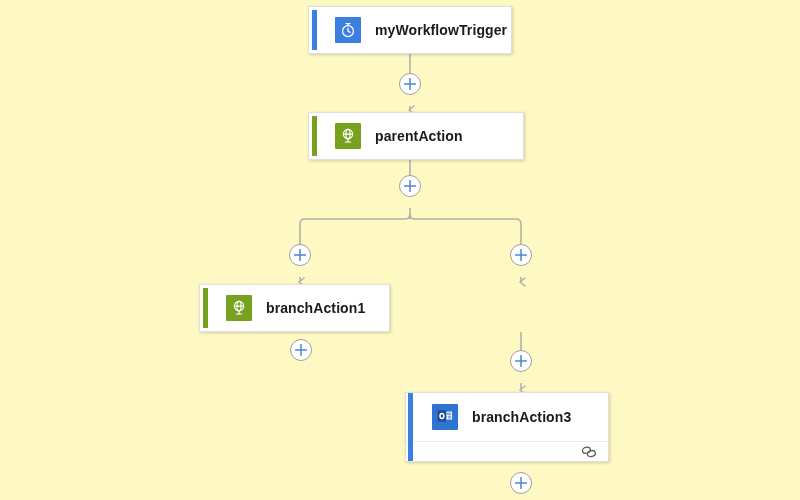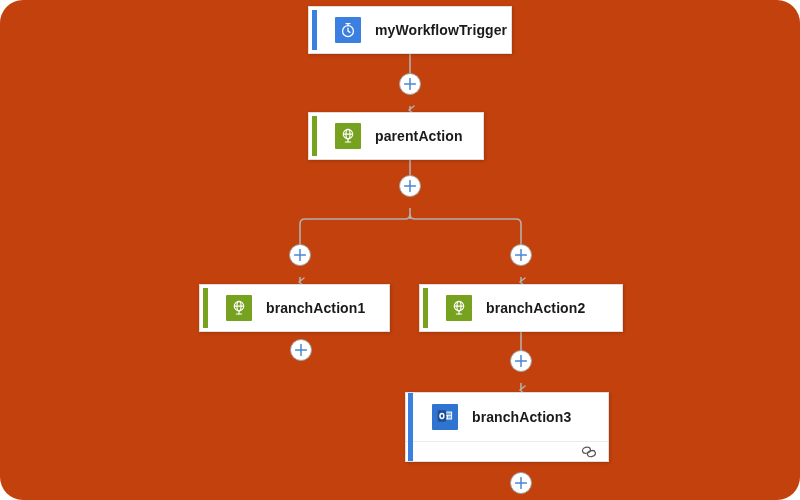--- a/index.html
+++ b/index.html
@@ -11,22 +11,21 @@
   body {
     font-family: "Liberation Sans", "DejaVu Sans", sans-serif;
     color: #201f1e;
     -webkit-font-smoothing: antialiased;
   }
   #canvas {
     position: relative;
     width: 800px;
     height: 500px;
     overflow: hidden;
-    background: #c2410c;
-    border-radius: 23px;
+    background: #fef9c3;
   }
   #edges {
     position: absolute;
     left: 0;
     top: 0;
     width: 800px;
     height: 500px;
     pointer-events: none;
   }
 
@@ -157,21 +156,21 @@
           <circle cx="12" cy="13.5" r="7.2"></circle>
           <path d="M12 9.6 L12 13.5 L14.6 15.2"></path>
           <path d="M9.4 3.4 L14.6 3.4"></path>
           <path d="M12 3.4 L12 6.3"></path>
         </svg>
       </div>
       <div class="node-title">myWorkflowTrigger</div>
     </div>
   </div>
 
-  <div class="node" style="left:308px; top:112px; width:176px; height:48px;">
+  <div class="node" style="left:308px; top:112px; width:216px; height:48px;">
     <div class="accent green"></div>
     <div class="node-header">
       <div class="node-icon green">
         <svg width="18" height="18" viewBox="0 0 24 24" fill="none" stroke="#ffffff" stroke-width="1.5" stroke-linecap="round">
           <circle cx="12" cy="9.5" r="6.3"></circle>
           <ellipse cx="12" cy="9.5" rx="2.7" ry="6.3"></ellipse>
           <path d="M5.8 9.5 L18.2 9.5"></path>
           <path d="M12 15.8 L12 20"></path>
           <path d="M8.4 20 L15.6 20"></path>
         </svg>
@@ -189,35 +188,20 @@
           <ellipse cx="12" cy="9.5" rx="2.7" ry="6.3"></ellipse>
           <path d="M5.8 9.5 L18.2 9.5"></path>
           <path d="M12 15.8 L12 20"></path>
           <path d="M8.4 20 L15.6 20"></path>
         </svg>
       </div>
       <div class="node-title">branchAction1</div>
     </div>
   </div>
 
-  <div class="node" style="left:419px; top:284px; width:204px; height:48px;">
-    <div class="accent green"></div>
-    <div class="node-header">
-      <div class="node-icon green">
-        <svg width="18" height="18" viewBox="0 0 24 24" fill="none" stroke="#ffffff" stroke-width="1.5" stroke-linecap="round">
-          <circle cx="12" cy="9.5" r="6.3"></circle>
-          <ellipse cx="12" cy="9.5" rx="2.7" ry="6.3"></ellipse>
-          <path d="M5.8 9.5 L18.2 9.5"></path>
-          <path d="M12 15.8 L12 20"></path>
-          <path d="M8.4 20 L15.6 20"></path>
-        </svg>
-      </div>
-      <div class="node-title">branchAction2</div>
-    </div>
-  </div>
 
   <div class="node" style="left:405px; top:392px; width:204px; height:70px;">
     <div class="accent blue full"></div>
     <div class="node-header">
       <div class="node-icon outlook">
         <svg width="20" height="20" viewBox="0 0 24 24">
           <rect x="9.5" y="5.5" width="11" height="9.5" fill="#ffffff"></rect>
           <rect x="10.6" y="6.6" width="8.8" height="3" fill="#7fb2e8"></rect>
           <rect x="10.6" y="10.4" width="3.9" height="3.5" fill="#7fb2e8"></rect>
           <rect x="15.5" y="10.4" width="3.9" height="3.5" fill="#7fb2e8"></rect>

